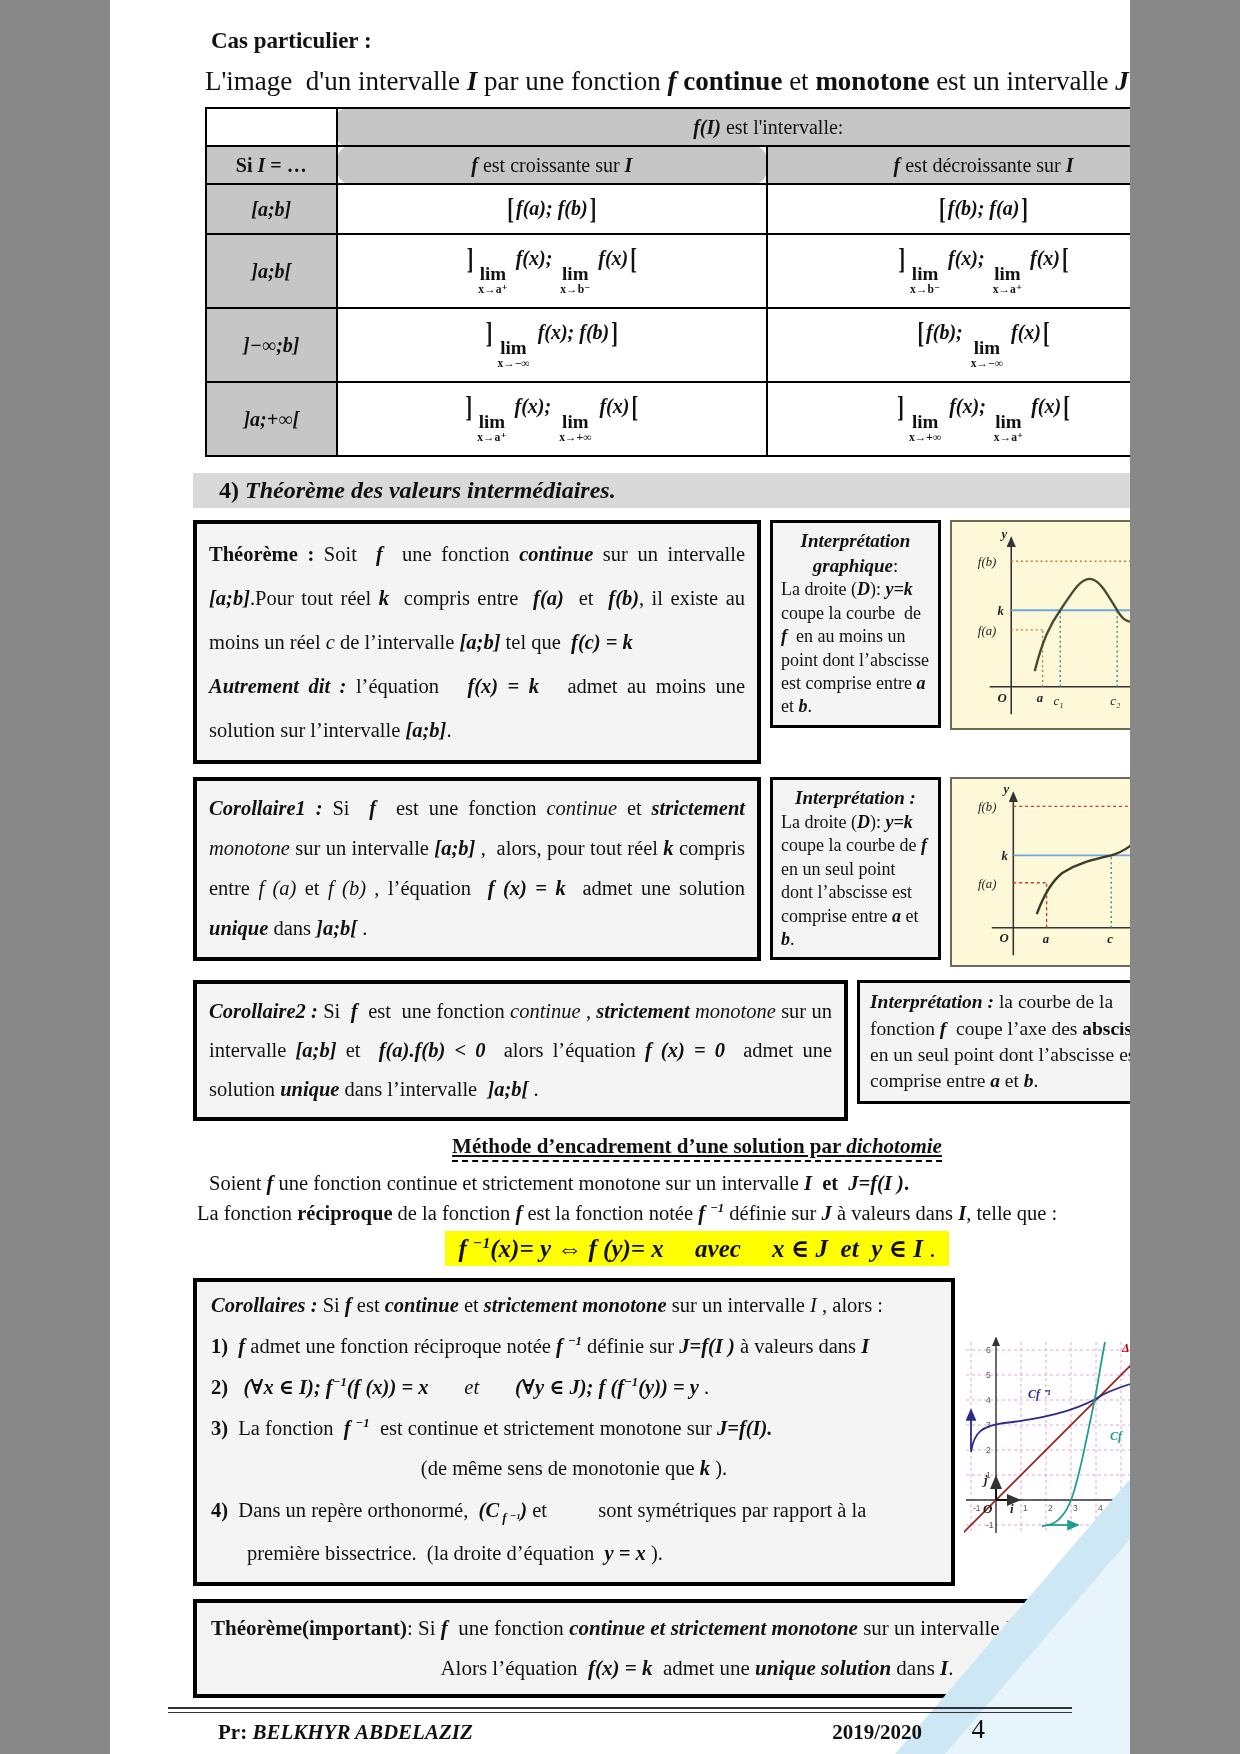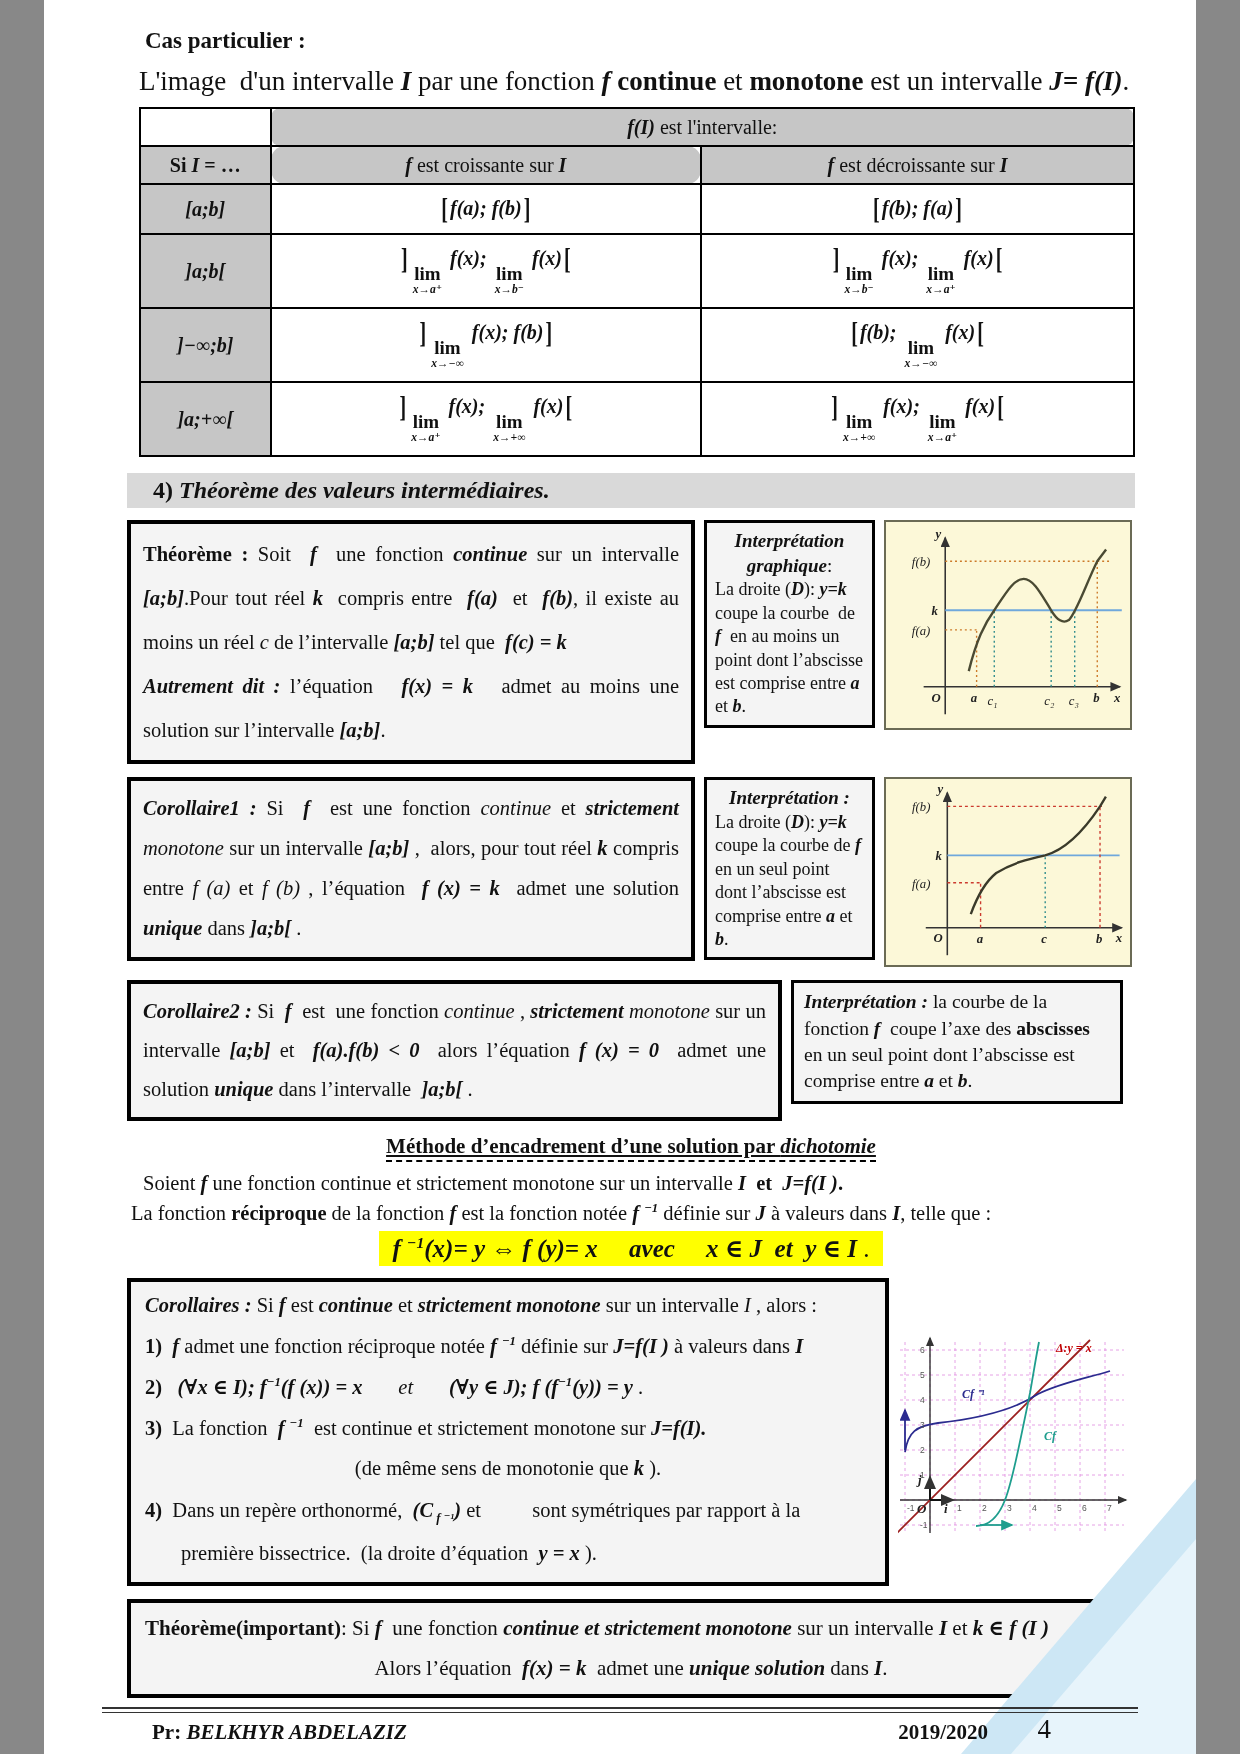--- a/index.html
+++ b/index.html
@@ -1,31 +1,31 @@
 <!DOCTYPE html>
 <html lang="fr"><head>
 <meta charset="utf-8">
 <style>
   html,body{margin:0;padding:0;background:#888;}
-  .page{position:relative;width:1152px;height:1754px;margin:0 auto;background:#ffffff;
+  .page{position:relative;width:1020px;height:1754px;margin:0 auto;background:#ffffff;
         font-family:"Liberation Serif","DejaVu Serif",serif;color:#111;overflow:hidden;}
   .content{position:absolute;left:83px;top:28px;width:1008px;}
 
   
   .seg{white-space:pre-wrap;}
   .seg.b{font-weight:bold;}
   .seg.i{font-style:italic;}
   .seg.bi{font-weight:bold;font-style:italic;}
   .seg.bis{font-weight:bold;font-style:italic;font-size:.82em;}
   .seg.su{vertical-align:super;font-size:.62em;font-weight:bold;font-style:italic;}
   .seg.sub{vertical-align:sub;font-size:.62em;font-weight:bold;font-style:italic;}
   .seg.brk{font-weight:bold;display:inline-block;transform:scaleY(1.45);margin:0 2px;vertical-align:-1px;}
   .lim{display:inline-flex;flex-direction:column;align-items:center;line-height:1;vertical-align:-0.75em;margin:0 3px;}
   .lim .w{font-weight:bold;font-size:.95em;}
-  .lim .s{font-size:.58em;font-weight:bold;font-style:italic;margin-top:1px;}
+  .lim .s{font-size:.58em;font-weight:bold;margin-top:1px;}
 
   
   .h-cas{font-size:23px;font-weight:bold;margin:0 0 12px 18px;}
   .p-intro{font-size:27px;margin:0 0 10px 12px;}
 
   
   table.itable{border-collapse:collapse;margin:0 0 16px 12px;table-layout:fixed;}
   table.itable td{border:2px solid #000;text-align:center;vertical-align:middle;font-size:20px;padding:2px 4px;}
   td.nocell{border:none;background:#fff;}
   td.cap{background:#c6c6c6;font-size:21px;height:32px;border-radius:9px;}

